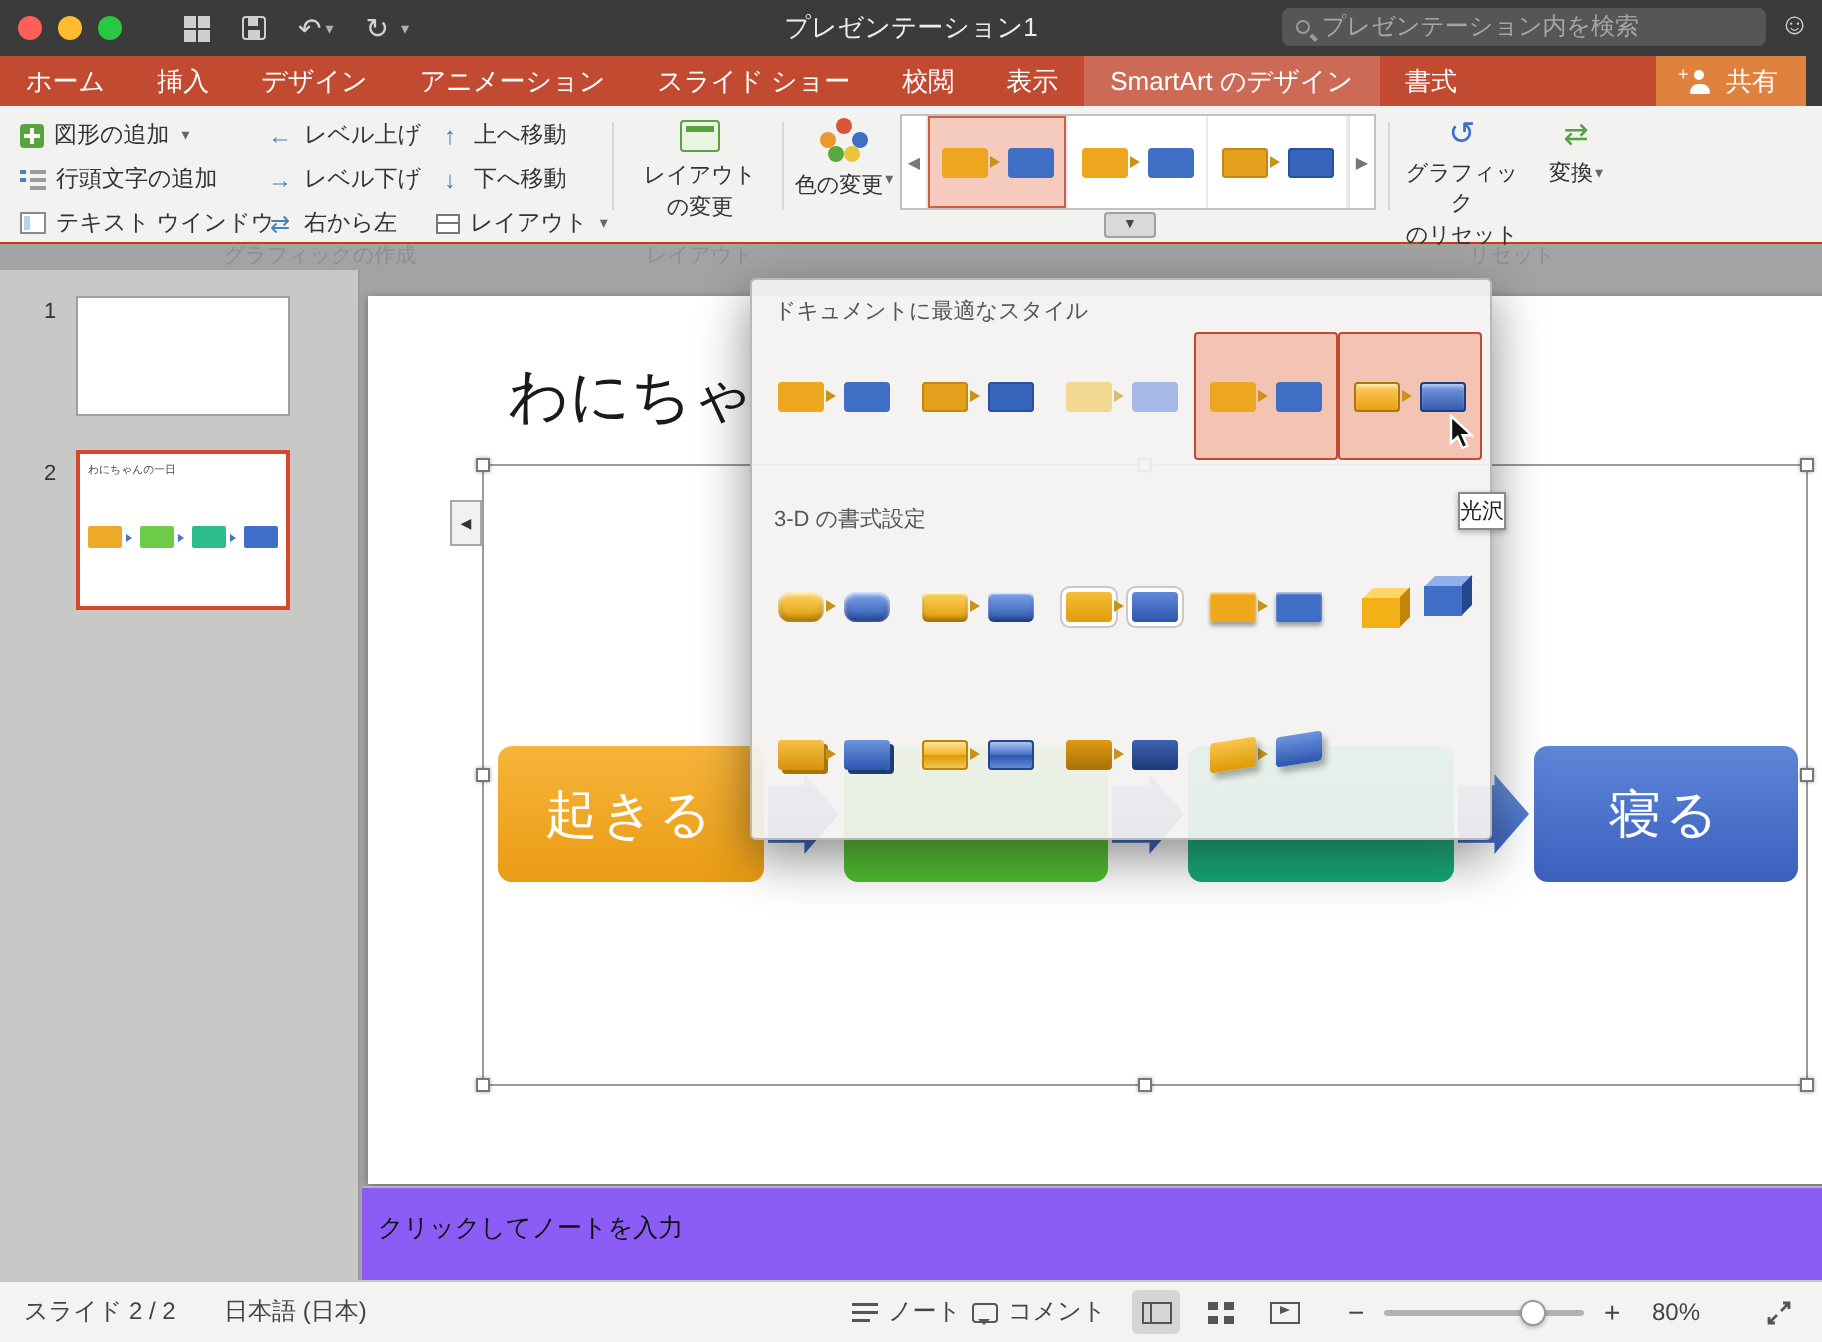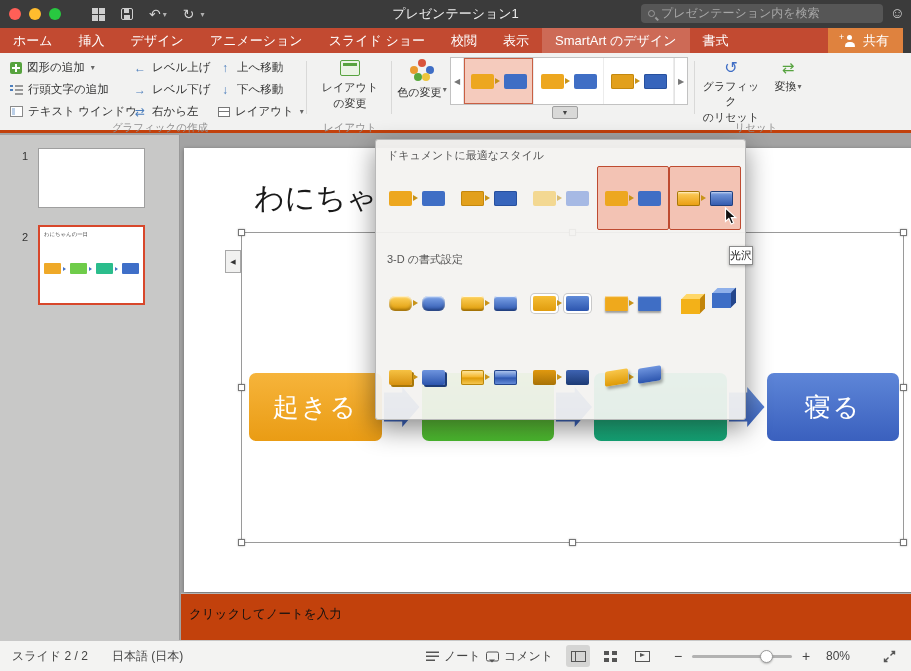--- a/index.html
+++ b/index.html
@@ -35,21 +35,21 @@
 .tab{padding:0 13px;display:flex;align-items:center;color:#fff;font-size:13px;white-space:nowrap}
 .tab.active{background:rgba(255,255,255,.18)}
 .share-btn{position:absolute;right:8px;top:0;bottom:0;background:#DF823E;display:flex;align-items:center;gap:7px;padding:0 14px;color:#fff;font-size:13px}
 .corner{position:absolute;right:0;top:0;bottom:0;width:8px;background:#3b3b3b}
 .ic-person{position:relative;width:14px;height:12px}
 .ic-person::before{content:"";position:absolute;left:5px;top:0;width:5px;height:5px;border-radius:50%;background:#fff}
 .ic-person::after{content:"";position:absolute;left:2.5px;bottom:0;width:10px;height:5px;border-radius:5px 5px 1px 1px;background:#fff}
 .ic-person .plus{position:absolute;left:-3px;top:-3px;color:#fff;font-size:9px}
 
 
-.ribbon{position:absolute;left:0;top:53px;right:0;height:80px;background:#f2f2f1;border-bottom:3px solid #c2410c}
+.ribbon{position:absolute;left:0;top:53px;right:0;height:69px;background:#f2f2f1;border-bottom:1px solid #c2410c}
 .rbtn{position:absolute;display:flex;align-items:center;gap:5px;font-size:11.5px;color:#333;white-space:nowrap}
 .rbig{position:absolute;display:flex;flex-direction:column;align-items:center;gap:1px;font-size:11px;color:#333;text-align:center}
 .caret{font-size:8px;color:#666;margin-left:1px}
 .group-label{position:absolute;font-size:10.5px;color:#8f8f8f;text-align:center}
 .vsep{position:absolute;top:8px;bottom:16px;width:1px;background:#d9d9d8}
 .ic-addshape{width:12px;height:12px;border-radius:2px;background:#57A33F;position:relative;flex:none}
 .ic-addshape::before{content:"";position:absolute;left:2px;top:5px;width:8px;height:2px;background:#fff}
 .ic-addshape::after{content:"";position:absolute;left:5px;top:2px;width:2px;height:8px;background:#fff}
 .ic-bullets{width:13px;height:11px;flex:none;background:
  linear-gradient(#4C7EBC,#4C7EBC) 0 1px/3px 2px no-repeat,
@@ -136,21 +136,21 @@
 .slide{position:absolute;left:3px;top:13px;width:796px;height:444px;background:#fff;box-shadow:0 1px 4px rgba(0,0,0,.35)}
 .slide-title{position:absolute;left:70px;top:30px;font-size:30px;color:#1a1a1a;white-space:nowrap}
 .sel-frame{position:absolute;left:57px;top:84px;width:663px;height:311px;border:1px solid #9a9a9a}
 .h{position:absolute;width:7px;height:7px;background:#fff;border:1px solid #777;box-shadow:0 0 2px rgba(0,0,0,.35)}
 .pane-toggle{position:absolute;left:-17px;top:17px;width:16px;height:23px;background:#f1f1f0;border:1px solid #a8a8a8;display:flex;align-items:center;justify-content:center;font-size:7px;color:#333}
 #smartart{position:absolute;left:7px;right:4px;top:140px;height:68px;display:flex;align-items:center}
 .sa-box{flex:1;height:68px;border-radius:7px;display:flex;align-items:center;justify-content:center;color:#fff;font-size:26px;letter-spacing:2px}
 .sa-arrow{flex:none;width:36px;height:40px;margin:0 2px;background:linear-gradient(180deg,#6B92DB,#3A63C0);clip-path:polygon(0 14%,52% 14%,52% 0,100% 50%,52% 100%,52% 86%,0 86%)}
 
 
-.notes{position:absolute;left:181px;right:0;bottom:31px;height:47px;background:#c2410c;border-top:1px solid #b5b5b5;padding:12px 0 0 8px;font-size:12.5px;color:#111}
+.notes{position:absolute;left:181px;right:0;bottom:31px;height:47px;background:#8b5cf6;border-top:1px solid #b5b5b5;padding:12px 0 0 8px;font-size:12.5px;color:#111}
 
 
 .statusbar{position:absolute;left:0;right:0;bottom:0;height:31px;background:#f3f3f2;border-top:1px solid #c8c8c8;color:#444}
 .sb-text{position:absolute;top:50%;transform:translateY(-50%);white-space:nowrap}
 .sb-item{position:absolute;top:50%;transform:translateY(-50%);display:flex;align-items:center;gap:5px;white-space:nowrap}
 .ic-notes{width:13px;height:10px;background:
  linear-gradient(#555,#555) 0 0/13px 1.5px no-repeat,
  linear-gradient(#555,#555) 0 4px/13px 1.5px no-repeat,
  linear-gradient(#555,#555) 0 8px/9px 1.5px no-repeat}
 .ic-comment{width:13px;height:10px;border:1.5px solid #555;border-radius:2px;position:relative}

